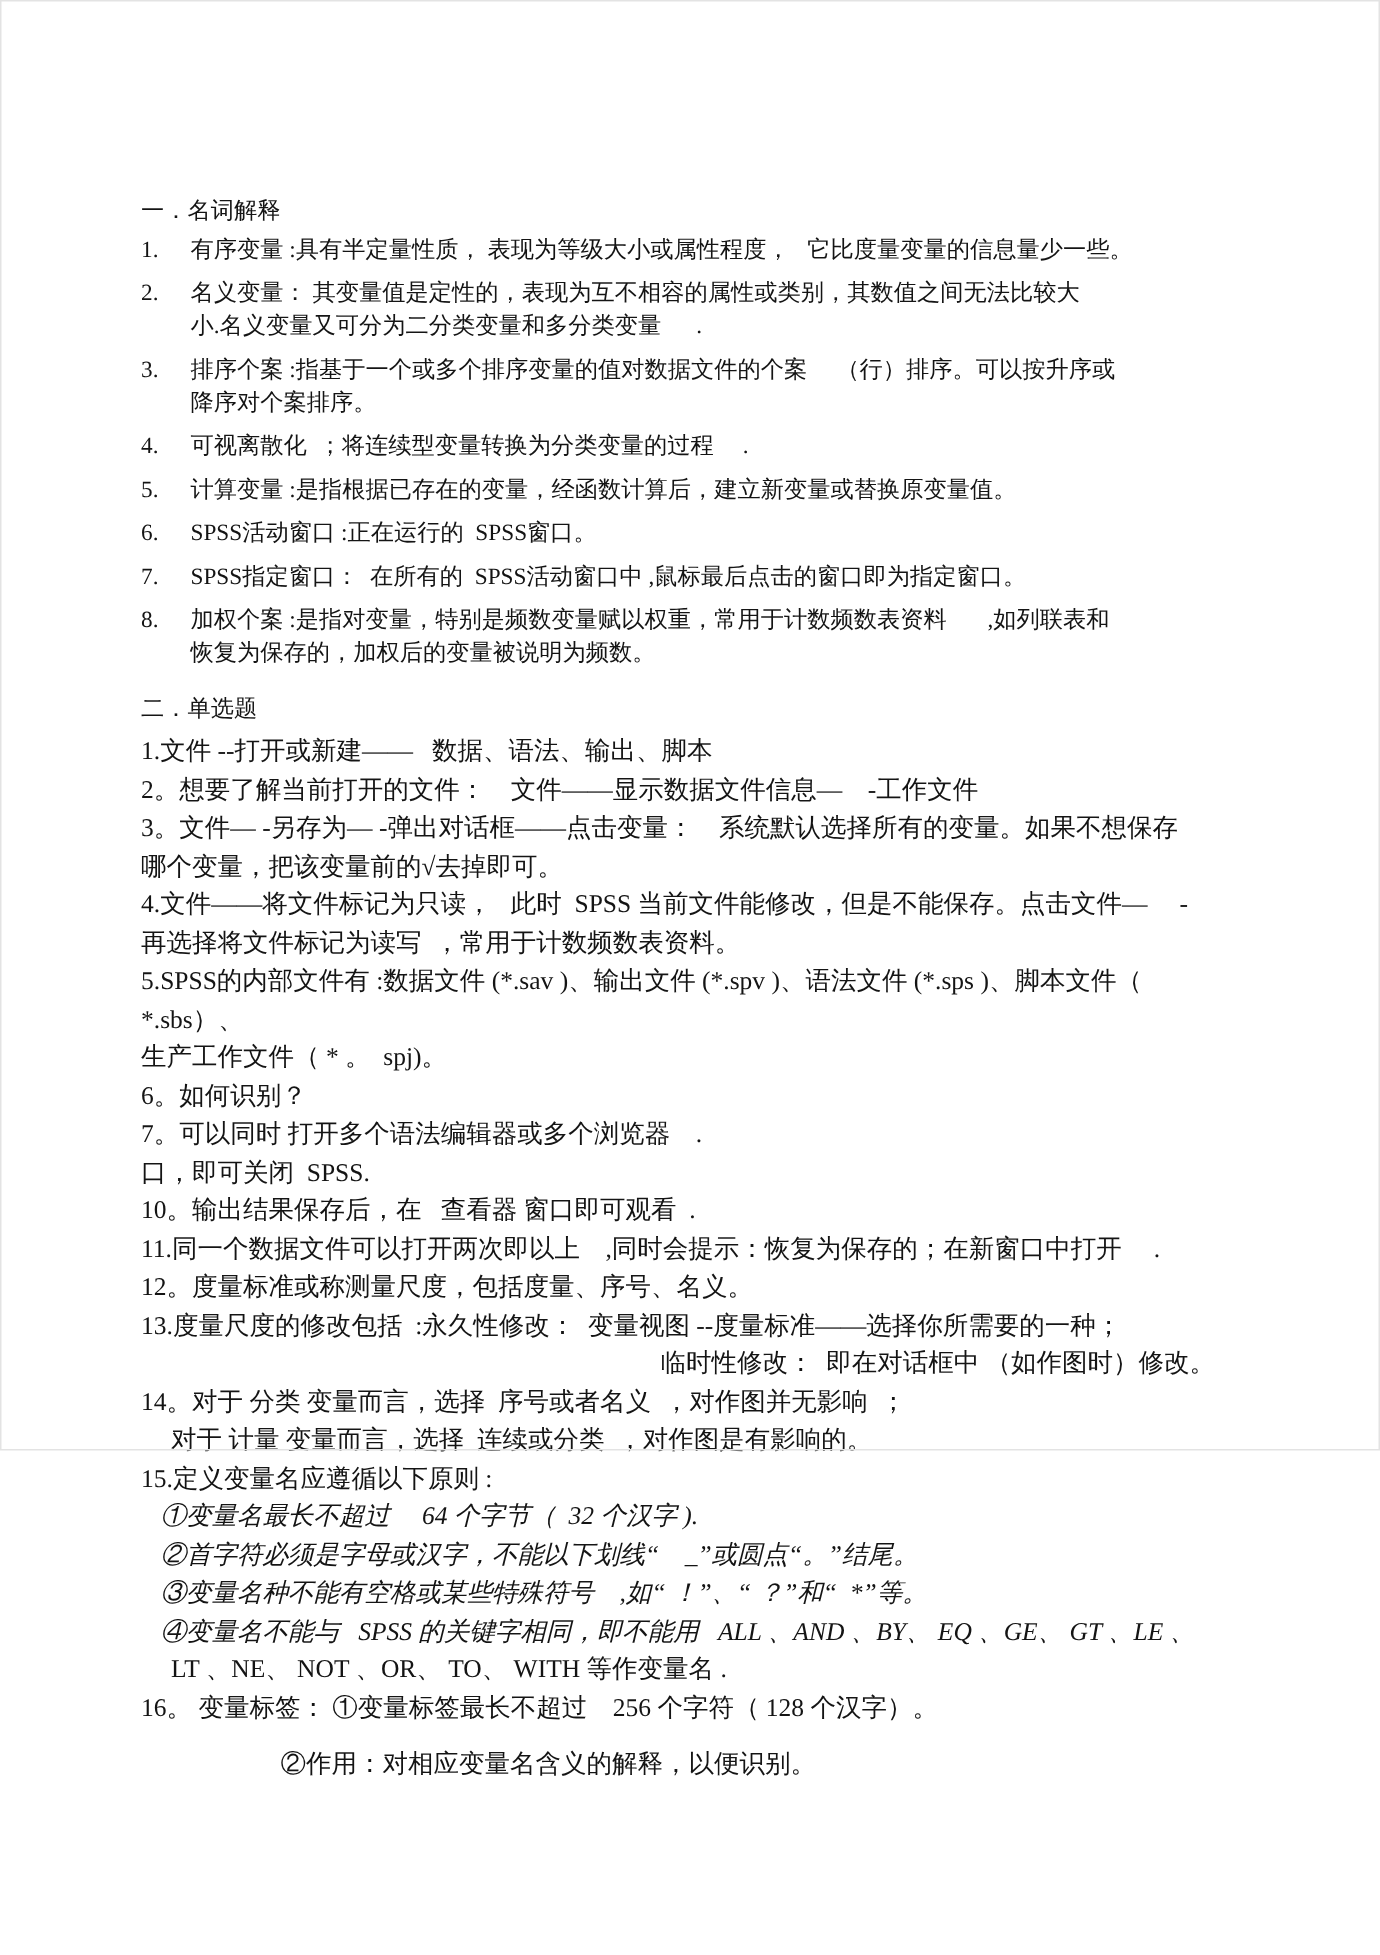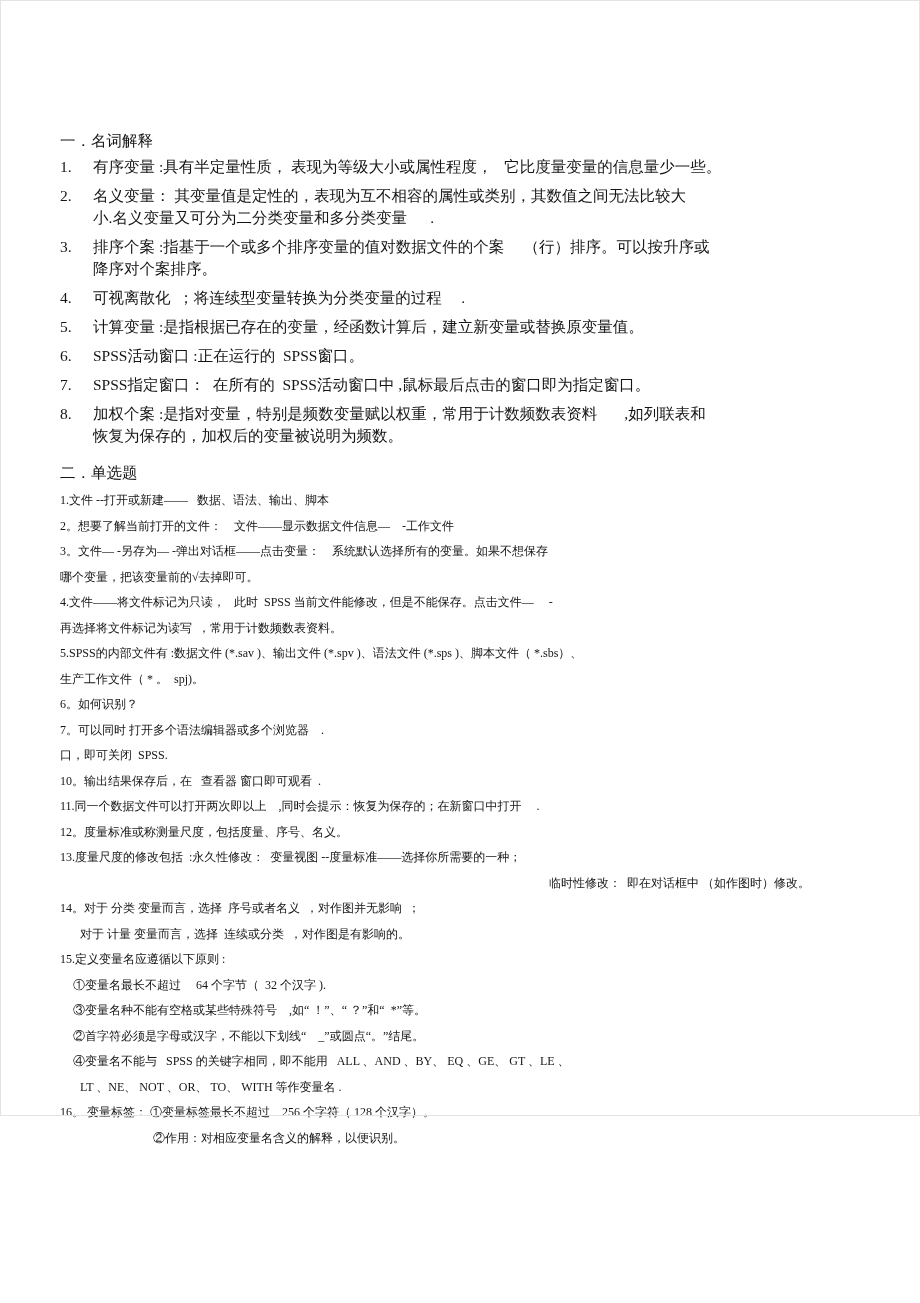--- a/index.html
+++ b/index.html
@@ -7,51 +7,51 @@
   body {
     width: 920px;
     height: 1303px;
     overflow: hidden;
     position: relative;
     font-family: "Liberation Serif", "DejaVu Serif", serif;
     color: #141414;
   }
   .page {
     width: 920px;
-    height: 1116px;
+    height: 967px;
     background: #ffffff;
     outline: 1px solid #e3e3e3;
     outline-offset: -1px;
-    padding: 128px 110px 0 60px;
+    padding: 128px 110px 0 94px;
   }
   .heading {
     font-size: 15.5px;
     line-height: 26px;
     margin-bottom: 2px;
     white-space: pre-wrap;
   }
   .heading:not(:first-child) { margin-top: 13px; }
   .item {
     display: flex;
     font-size: 15.5px;
     line-height: 22px;
     margin-bottom: 7px;
   }
   .item-num { flex: 0 0 33px; width: 33px; }
   .item-body { flex: 1 1 auto; min-width: 0; }
   .item-line { display: block; white-space: pre-wrap; }
   .line {
-    font-size: 12px;
+    font-size: 17px;
     line-height: 25.5px;
     white-space: pre-wrap;
   }
   .indent-0 { padding-left: 0; }
-  .indent-1 { padding-left: 13px; }
+  .indent-1 { padding-left: 13px; font-style: italic; }
   .indent-2 { padding-left: 20px; }
-  .indent-3 { padding-left: 93px; }
+  .indent-3 { padding-left: 93px; margin-top: 12px; }
   .indent-4 { padding-left: 127px; text-align: right; }
 </style>
 </head>
 <body style="background: rgb(255, 255, 255); color: rgb(20, 20, 20);">
 
 <div class="page">
   <div class="content">
       <div class="heading">一．名词解释</div>
       <div class="item">
         <span class="item-num">1.</span>
@@ -118,20 +118,20 @@
       <div class="line indent-0">口，即可关闭  SPSS.</div>
       <div class="line indent-0">10。输出结果保存后，在   查看器 窗口即可观看  .</div>
       <div class="line indent-0">11.同一个数据文件可以打开两次即以上    ,同时会提示：恢复为保存的；在新窗口中打开     .</div>
       <div class="line indent-0">12。度量标准或称测量尺度，包括度量、序号、名义。</div>
       <div class="line indent-0">13.度量尺度的修改包括  :永久性修改：  变量视图 --度量标准——选择你所需要的一种；</div>
       <div class="line indent-4">临时性修改：  即在对话框中 （如作图时）修改。</div>
       <div class="line indent-0">14。对于 分类 变量而言，选择  序号或者名义  ，对作图并无影响  ；</div>
       <div class="line indent-2">对于 计量 变量而言，选择  连续或分类  ，对作图是有影响的。</div>
       <div class="line indent-0">15.定义变量名应遵循以下原则 :</div>
       <div class="line indent-1">①变量名最长不超过     64 个字节（  32 个汉字 ).</div>
+      <div class="line indent-1">②首字符必须是字母或汉字，不能以下划线“    _”或圆点“。”结尾。</div>
       <div class="line indent-1">③变量名种不能有空格或某些特殊符号    ,如“ ！”、“ ？”和“  *”等。</div>
-      <div class="line indent-1">②首字符必须是字母或汉字，不能以下划线“    _”或圆点“。”结尾。</div>
       <div class="line indent-1">④变量名不能与   SPSS 的关键字相同，即不能用   ALL 、AND 、BY、 EQ 、GE、 GT 、LE 、</div>
       <div class="line indent-2">LT 、NE、 NOT 、OR、 TO、 WITH 等作变量名 .</div>
       <div class="line indent-0">16。 变量标签： ①变量标签最长不超过    256 个字符（ 128 个汉字）。</div>
       <div class="line indent-3">②作用：对相应变量名含义的解释，以便识别。</div>
     </div>
 </div>
 
 </body></html>

